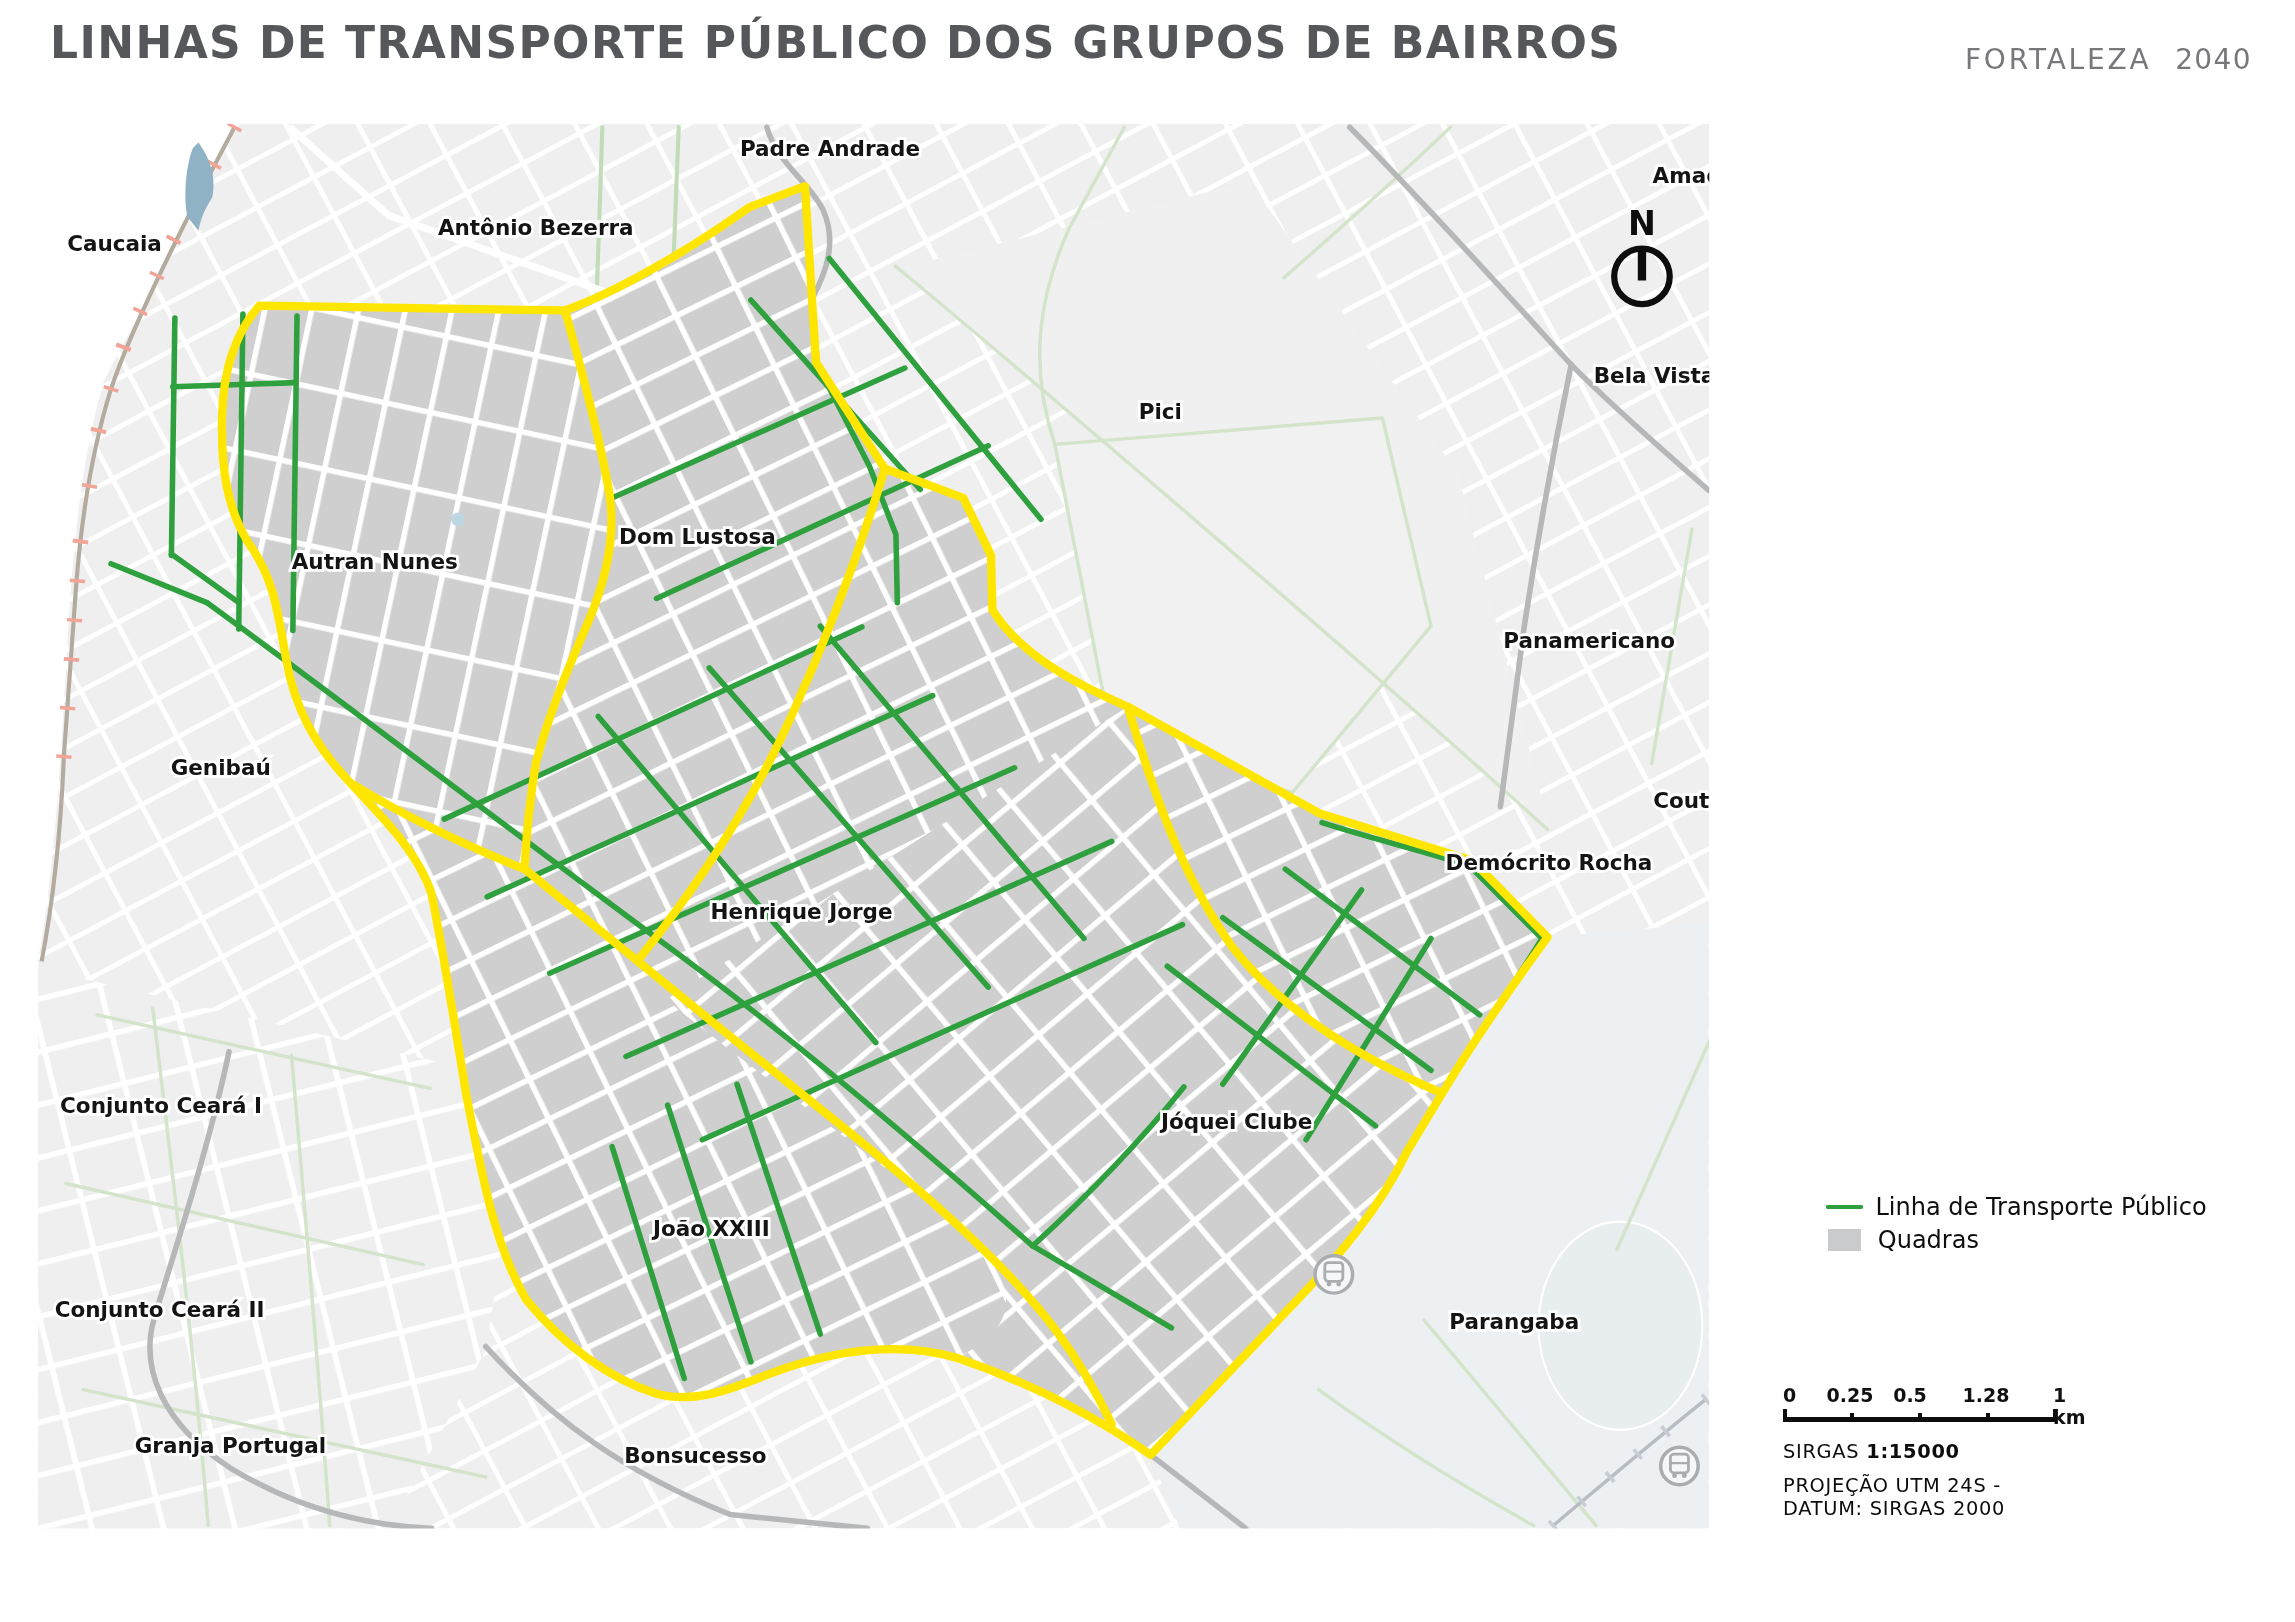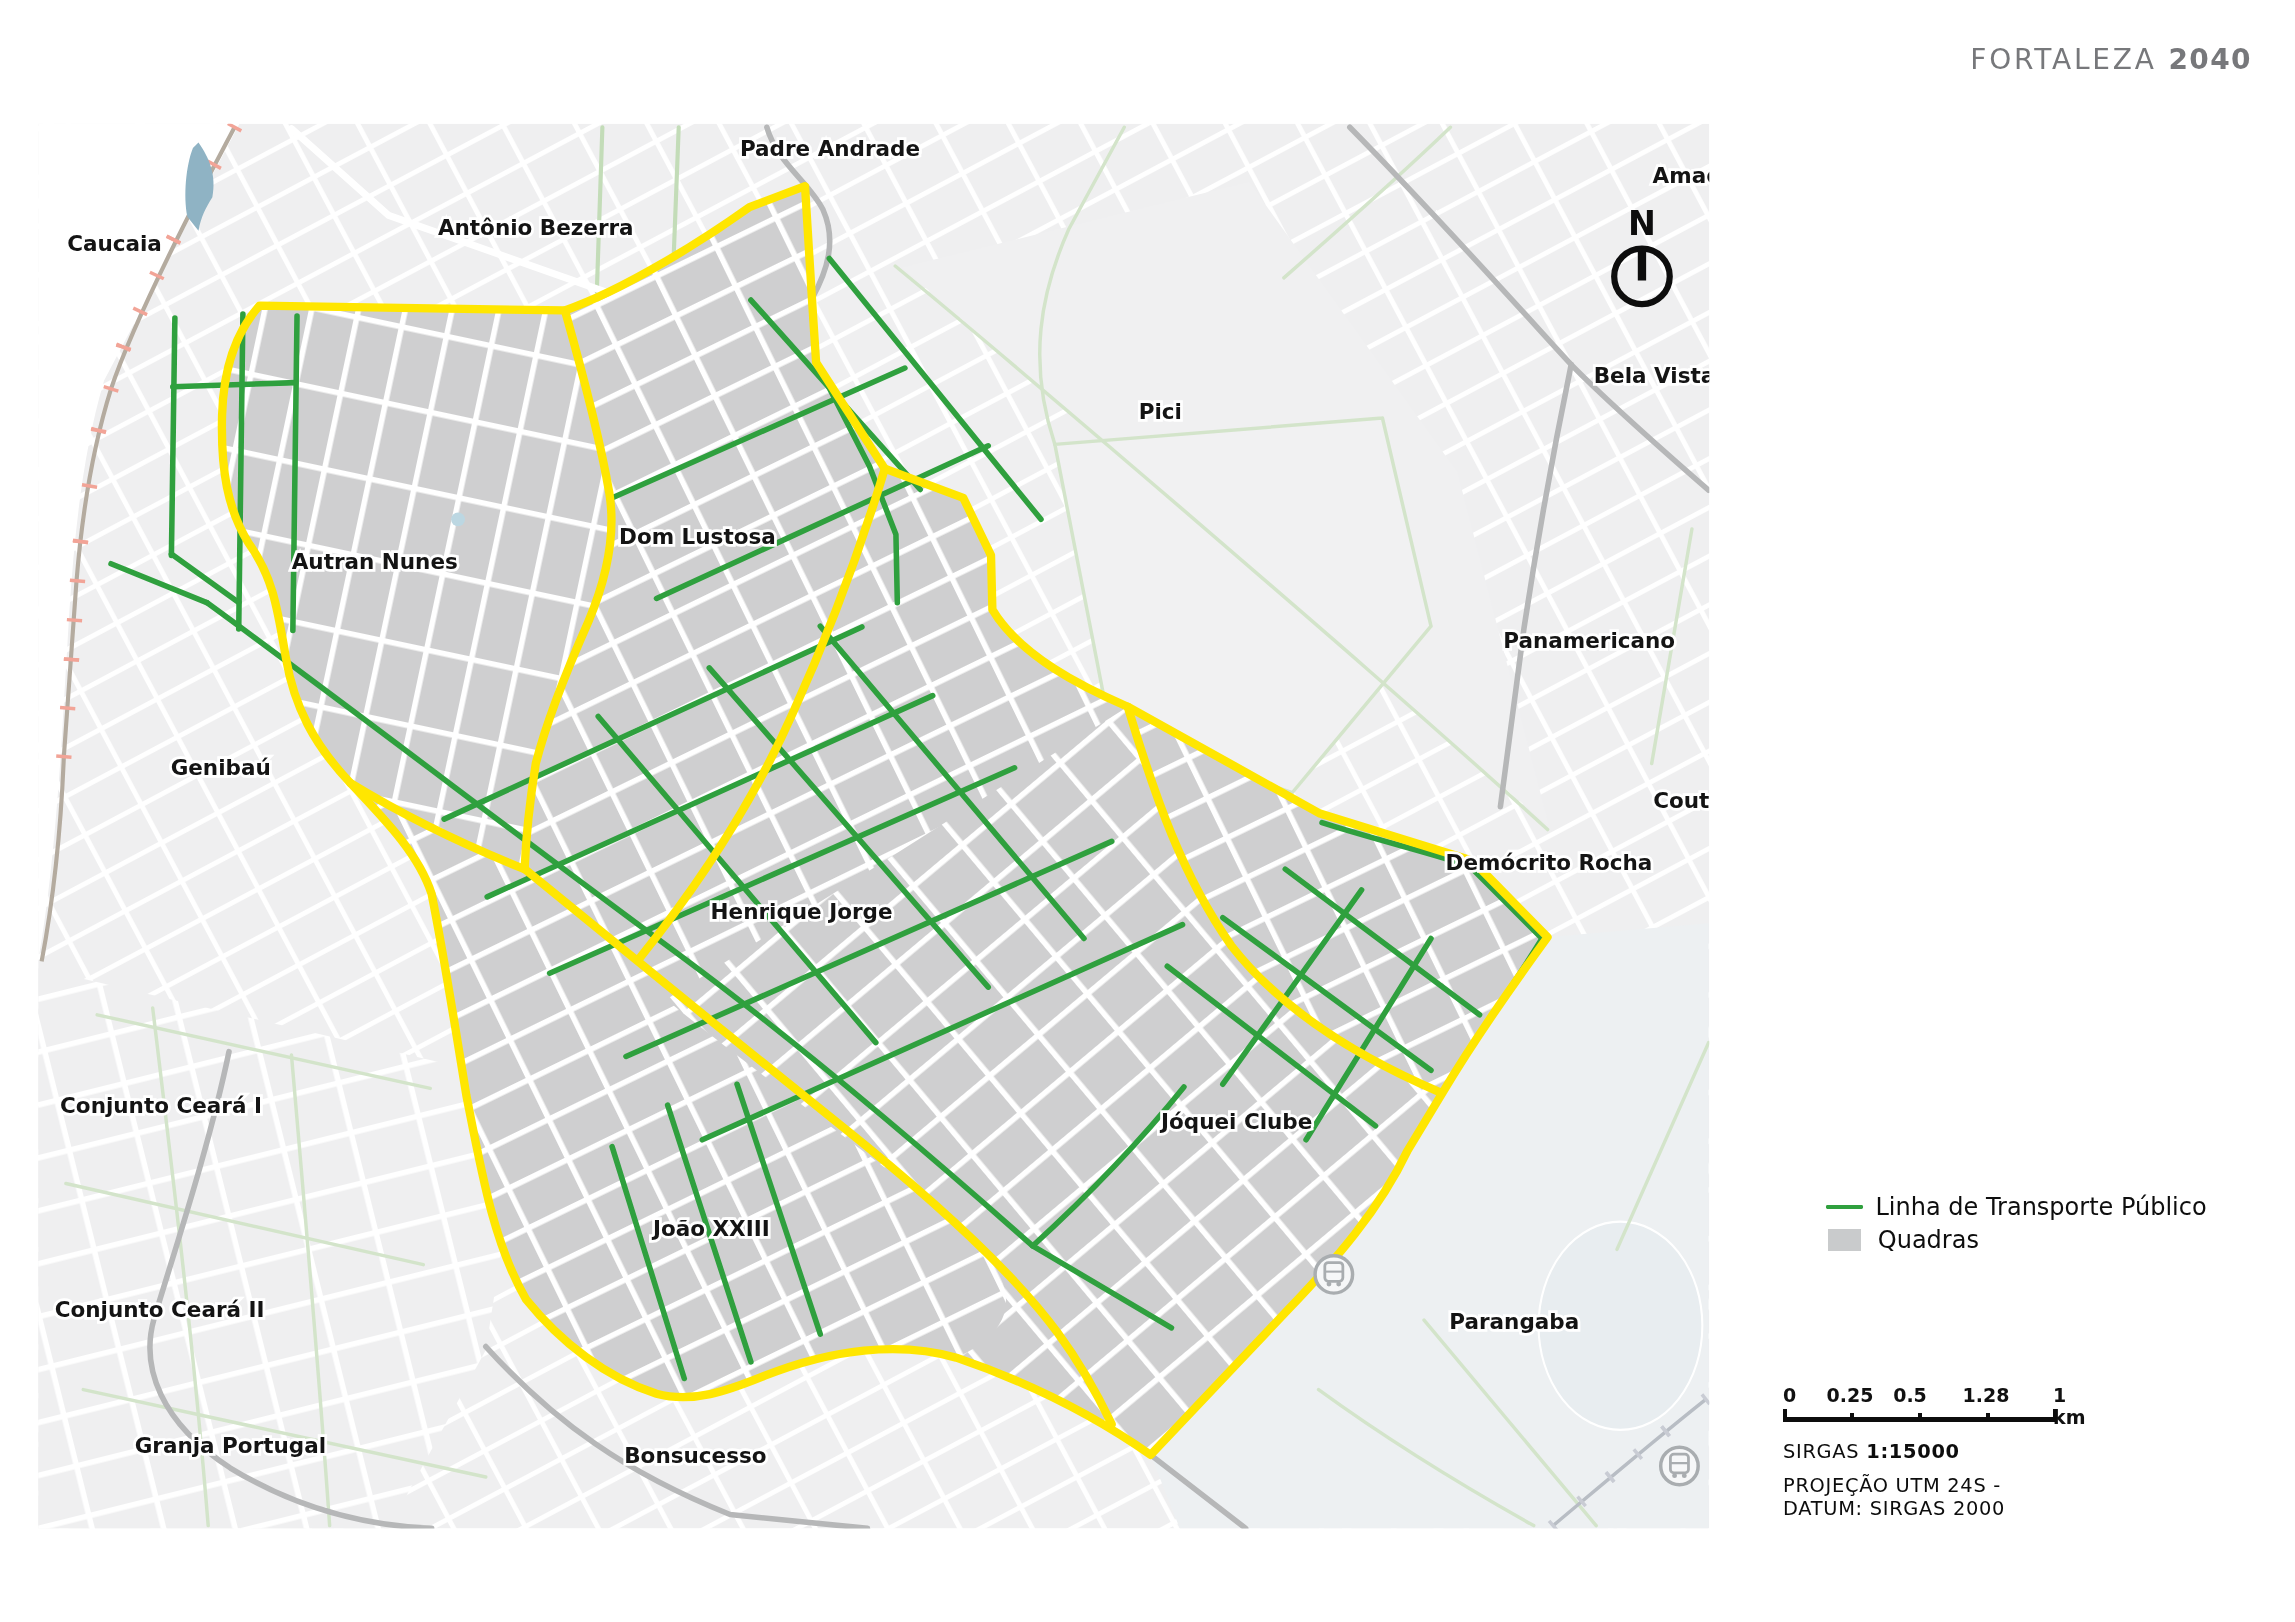--- a/index.html
+++ b/index.html
@@ -3,21 +3,21 @@
 <meta charset="utf-8">
 <style>
   html,body{margin:0;padding:0;background:#fff;}
   .page{position:relative;width:2295px;height:1623px;background:#ffffff;overflow:hidden;
         font-family:"DejaVu Sans","Liberation Sans",sans-serif;}
   .map-title{position:absolute;left:50px;top:16.7px;font-size:44px;font-weight:bold;
              letter-spacing:1.4px;color:var(--title-gray,#56575a);white-space:nowrap;}
   .brand{position:absolute;right:43px;top:43px;font-size:28px;color:var(--brand-gray,#77787b);
          letter-spacing:2.8px;white-space:nowrap;}
   .brand .b-name{font-weight:normal;}
-  .brand .b-year{font-weight:bold;letter-spacing:1.4px;}
+  .brand .b-year{font-weight:normal;letter-spacing:1.4px;margin-left:12px;}
   svg.map-canvas{position:absolute;left:0;top:0;}
   .legend{position:absolute;left:1826px;top:1195px;}
   .legend-row{display:flex;align-items:center;margin-bottom:9.7px;height:23.6px;}
   .swatch-line{width:37px;height:4.2px;border-radius:1.4px;background:var(--transport-green,#2fa03e);margin-right:12.5px;}
   .swatch-square{width:33px;height:22px;background:#c9cbcc;margin-right:16.7px;margin-left:2.1px;}
   .legend-label{font-size:24px;color:#0e0e0e;}
   .scalebar{position:absolute;left:1783px;top:1384px;width:292px;}
   .sb-labels{position:relative;height:25px;font-size:19px;font-weight:bold;color:#111;}
   .sb-labels span{position:absolute;transform:translateX(-50%);}
   .sb-labels span:first-child{transform:none;}
@@ -38,20 +38,21 @@
   .gr{fill:none;stroke:#b6b7b8;stroke-width:8;stroke-linecap:round;}
   .ws{fill:none;stroke:#ffffff;stroke-width:10;stroke-linecap:round;}
   .rl{fill:none;stroke:#b4ab9f;stroke-width:6;}
   .rl2{fill:none;stroke:#b8bdc4;stroke-width:5;}
 </style>
 </head>
 <body>
 
 <div class="page">
 
+  <div class="map-title">LINHAS DE TRANSPORTE PÚBLICO DOS GRUPOS DE BAIRROS</div>
 
   <div class="brand">
     <span class="b-name">FORTALEZA</span>
     <span class="b-year">2040</span>
   </div>
 
   <svg class="map-canvas" width="2295" height="1623" viewBox="0 0 3307 2338" xmlns="http://www.w3.org/2000/svg">
     <defs>
       <clipPath id="mapclip">
           <rect x="55" y="178" width="2408" height="2024"></rect>

